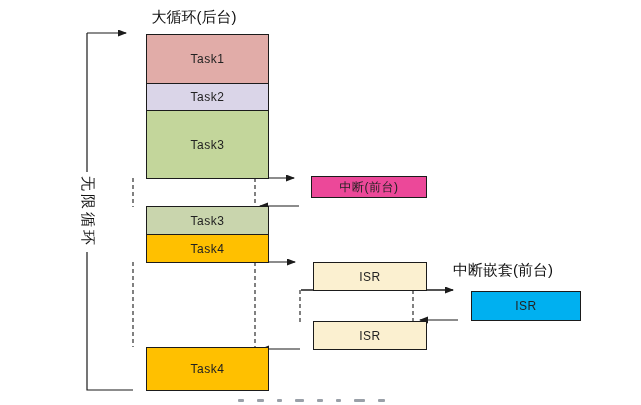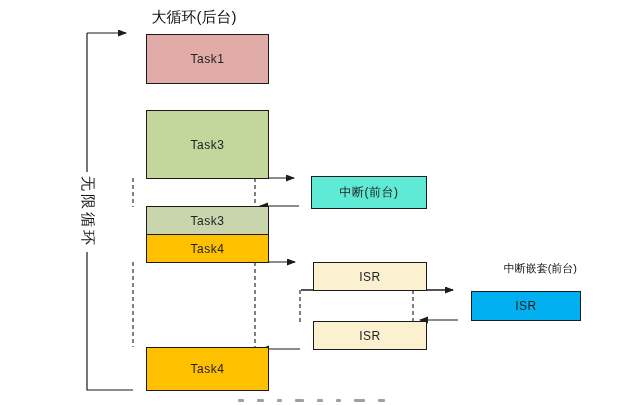--- a/index.html
+++ b/index.html
@@ -12,22 +12,22 @@
   .block{
     position:absolute;box-sizing:border-box;border:1px solid #1b1b1b;
     display:flex;align-items:center;justify-content:center;
     font-size:12px;color:#222;letter-spacing:0.5px;margin-left:13px;
   }
   .title{
     position:absolute;left:118px;top:8px;width:152px;text-align:center;
     font-size:15px;color:#111;white-space:nowrap;
   }
   .nested-title{
-    position:absolute;left:437px;top:261px;width:140px;text-align:right;
-    font-size:11px;color:#111;white-space:nowrap;
+    position:absolute;left:453px;top:261px;width:140px;text-align:left;
+    font-size:15px;color:#111;white-space:nowrap;
   }
   .loop-label{
     position:absolute;left:87px;top:212px;
     transform:translate(-50%,-50%) rotate(90deg);
     transform-origin:center;
     background:#ffffff;padding:0 4px;
     font-size:15px;letter-spacing:3px;color:#111;white-space:nowrap;
   }
   .caption-marks{
     position:absolute;left:238px;top:399px;width:200px;height:6px;
@@ -71,26 +71,27 @@
 
     <line x1="300" y1="290" x2="300" y2="322" stroke="#1b1b1b" stroke-width="1.1" stroke-dasharray="4 3"></line>
     <line x1="413" y1="290" x2="413" y2="322" stroke="#1b1b1b" stroke-width="1.1" stroke-dasharray="4 3"></line>
   </svg>
 
   <div class="title">大循环(后台)</div>
   <div class="loop-label">无限循环</div>
   <div class="nested-title">中断嵌套(前台)</div>
 
   <div class="block" style="left: 133px; top: 34px; width: 123px; height: 50px; background: rgb(225, 172, 168);">Task1</div>
+  <div class="block" style="left: 133px; top: 83px; width: 123px; height: 28px; background: rgb(218, 213, 232);">Task2</div>
   <div class="block" style="left: 133px; top: 110px; width: 123px; height: 69px; background: rgb(195, 214, 155);">Task3</div>
   <div class="block" style="left: 133px; top: 206px; width: 123px; height: 29px; background: rgb(201, 213, 173);">Task3</div>
   <div class="block" style="left: 133px; top: 234px; width: 123px; height: 29px; background: rgb(255, 192, 0);">Task4</div>
   <div class="block" style="left: 133px; top: 347px; width: 123px; height: 44px; background: rgb(255, 192, 0);">Task4</div>
 
-  <div class="block" style="left: 298px; top: 176px; width: 116px; height: 33px; background: #5eead4;">中断(前台)</div>
+  <div class="block" style="left: 298px; top: 176px; width: 116px; height: 22px; background: #ec4899;">中断(前台)</div>
   <div class="block" style="left: 300px; top: 262px; width: 114px; height: 29px; background: rgb(251, 240, 208);">ISR</div>
   <div class="block" style="left: 300px; top: 321px; width: 114px; height: 29px; background: rgb(251, 240, 208);">ISR</div>
   <div class="block" style="left: 458px; top: 291px; width: 110px; height: 30px; background: rgb(0, 176, 240);">ISR</div>
 
   <div class="caption-marks">
     <i style="width:6px"></i>
       <i style="width:7px"></i>
       <i style="width:5px"></i>
     <i style="width:9px"></i>
       <i style="width:6px"></i>

